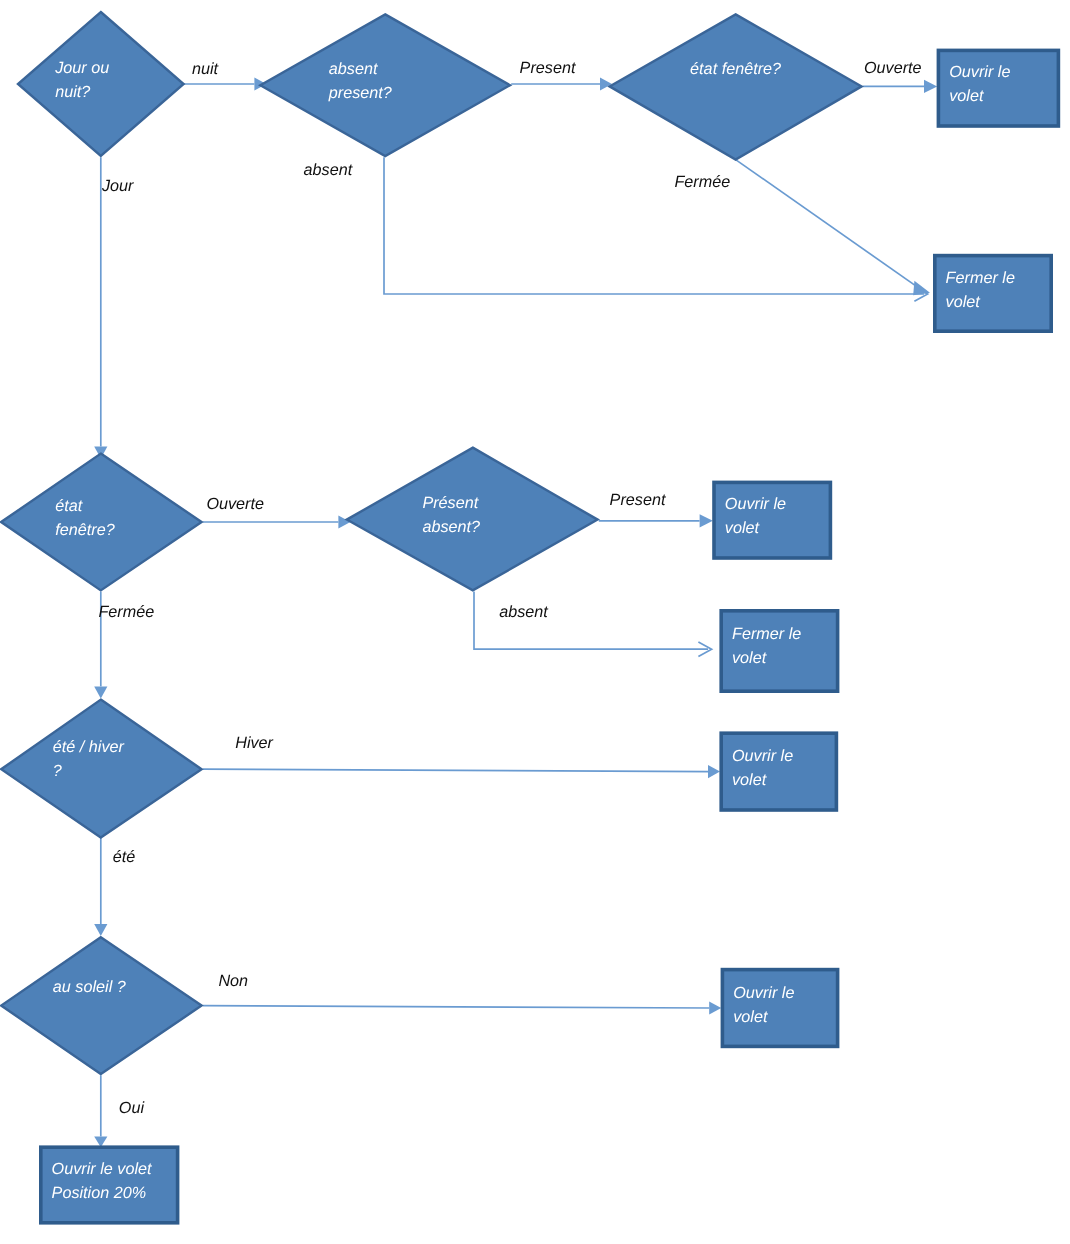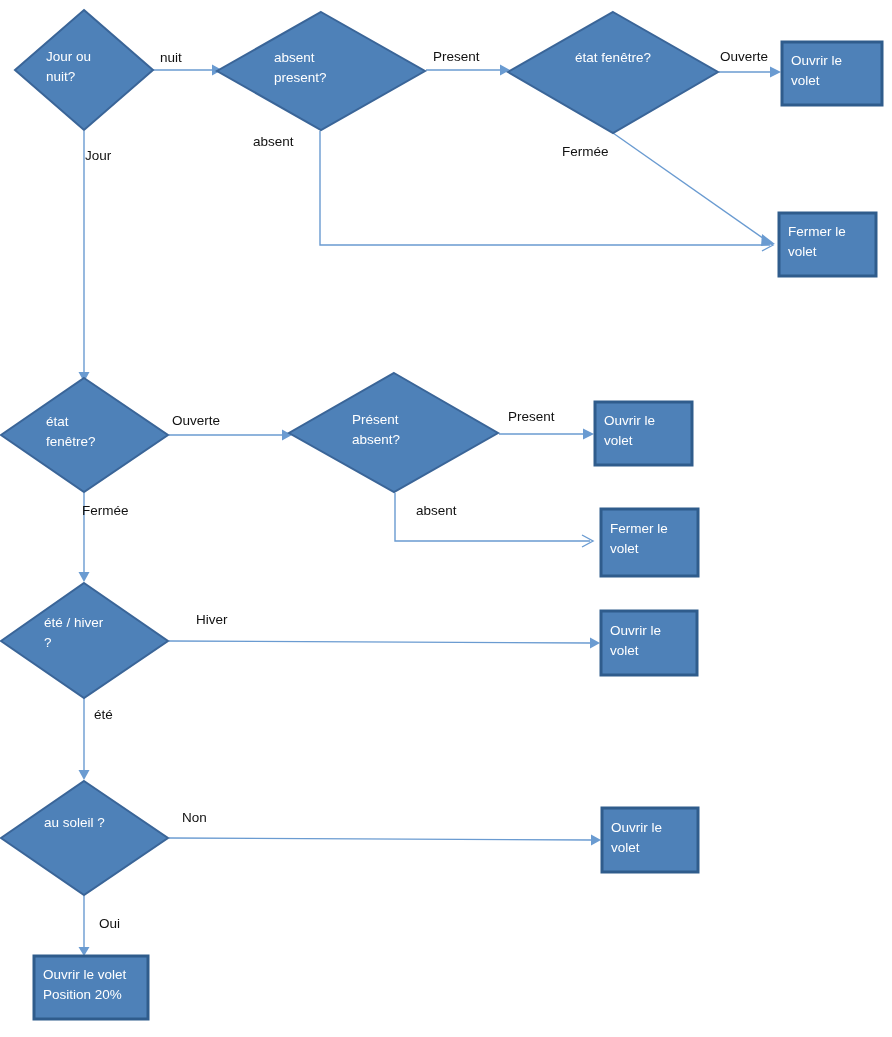--- a/index.html
+++ b/index.html
@@ -10,20 +10,21 @@
   body {
     width: 892px;
     height: 1037px;
     font-family: "Liberation Sans", sans-serif;
     overflow: hidden;
   }
   #flowchart-root {
     position: relative;
     width: 835px;
     height: 1037px;
+    font-style: italic;
   }
   svg#diagram {
     display: block;
     width: 892px;
     height: 1037px;
   }
   .node-shape {
     fill: #4E81B8;
     stroke: #3A6598;
     stroke-width: 2;

